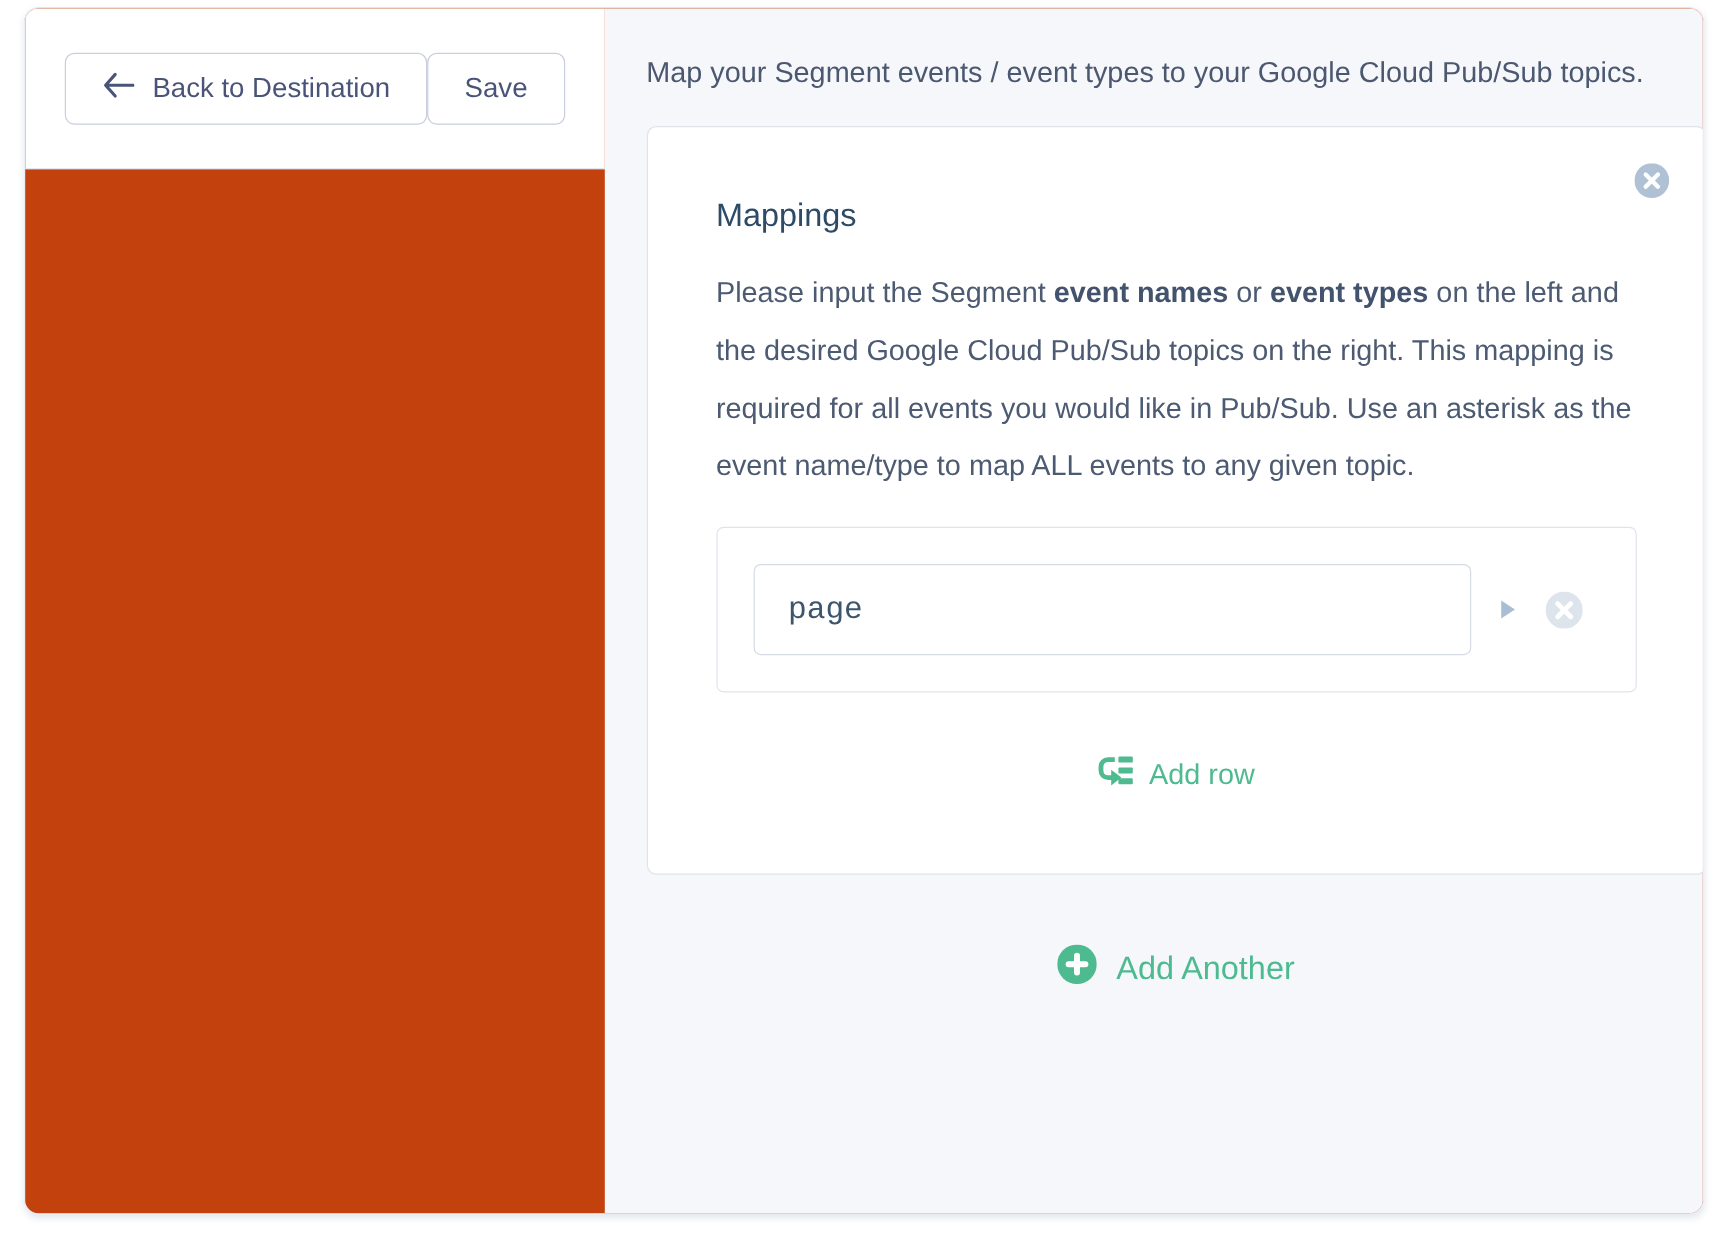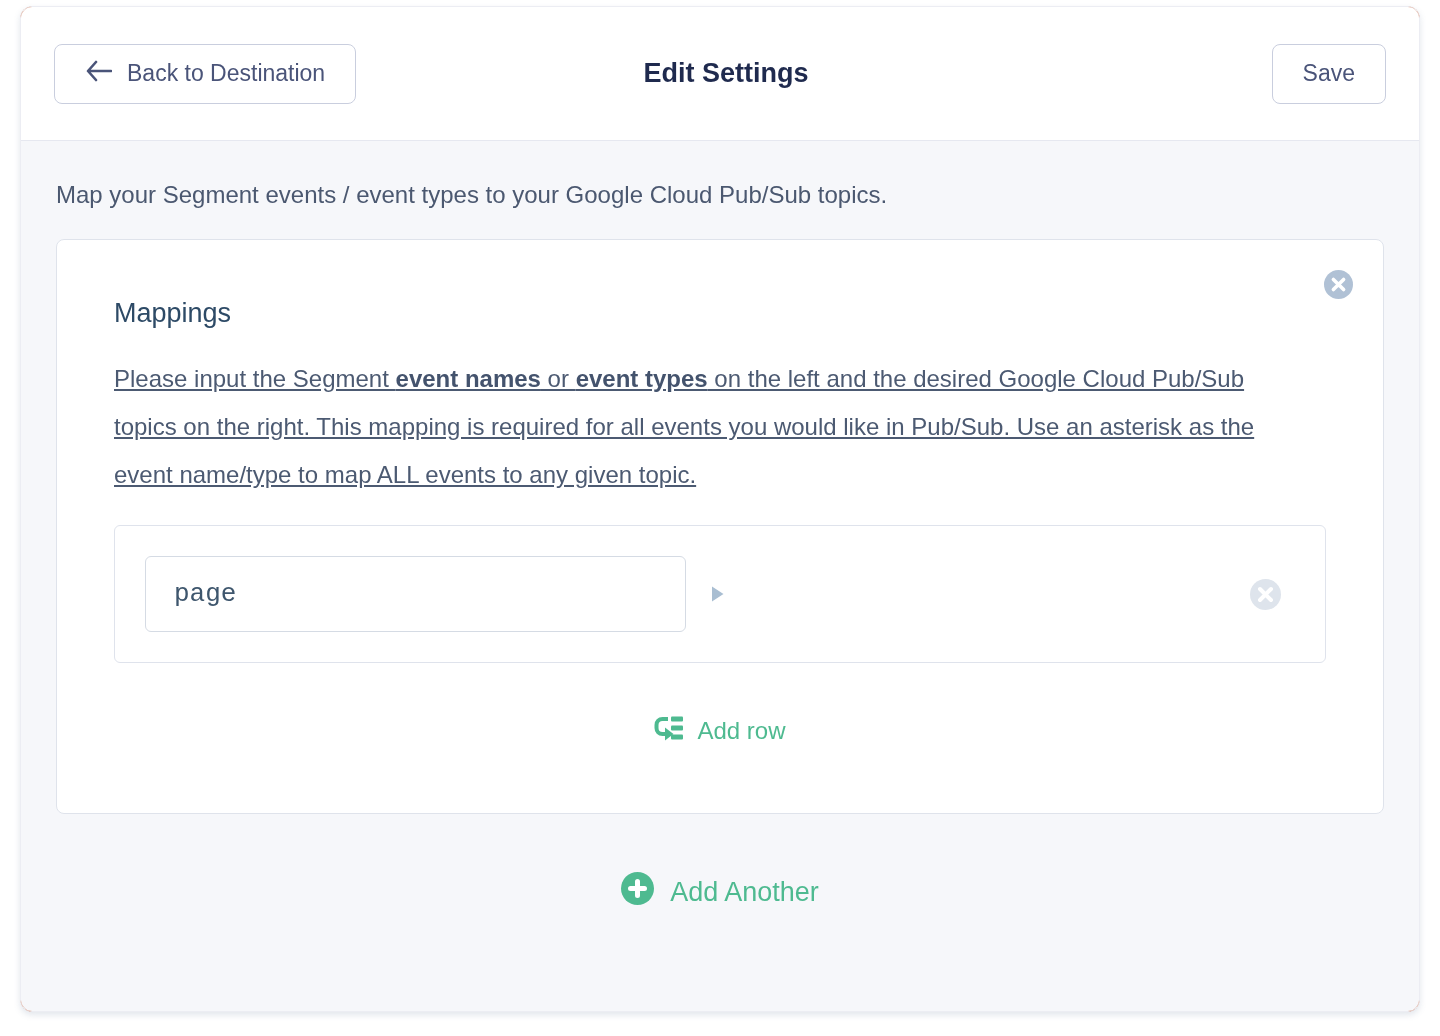--- a/index.html
+++ b/index.html
@@ -5,21 +5,20 @@
   * { box-sizing: border-box; margin: 0; padding: 0; }
   html, body { width: 1440px; height: 1036px; background: #ffffff;
     font-family: "Liberation Sans", sans-serif; }
   .outer-card {
     margin: 6px 20px 0 20px;
     height: 1006px;
     border: 1px solid #ecedf3;
     border-radius: 12px;
     box-shadow: 0 3px 6px rgba(96, 116, 148, 0.18);
     display: flex;
-    flex-direction: column;
     overflow: hidden;
     background: #c2410c;
   }
   .header {
     height: 134px;
     background: #ffffff;
     border-bottom: 1px solid #e6e8f0;
     display: flex;
     align-items: center;
     padding: 0 33px;
@@ -83,33 +82,32 @@
     font-weight: 500;
     color: #2d4a66;
     margin: 0 0 26px 0;
   }
   .mappings-desc {
     font-size: 24px;
     color: #4c5a72;
     line-height: 48px;
     max-width: 1165px;
     margin: 0 0 26px 0;
-    text-decoration: underline;
   }
   .mappings-desc b { font-weight: 700; color: #44536d; }
   .row-box {
     background: #ffffff;
     border: 1px solid #dfe3ec;
     border-radius: 6px;
     padding: 30px;
     display: flex;
     align-items: center;
   }
   .map-input {
-    width: 541px;
+    width: 598px;
     height: 76px;
     border: 1px solid #d5dbe4;
     border-radius: 6px;
     background: #ffffff;
     padding: 0 28px;
     font-family: "Liberation Mono", "DejaVu Sans Mono", monospace;
     font-size: 26px;
     color: #3e566d;
     outline: none;
     white-space: nowrap;

